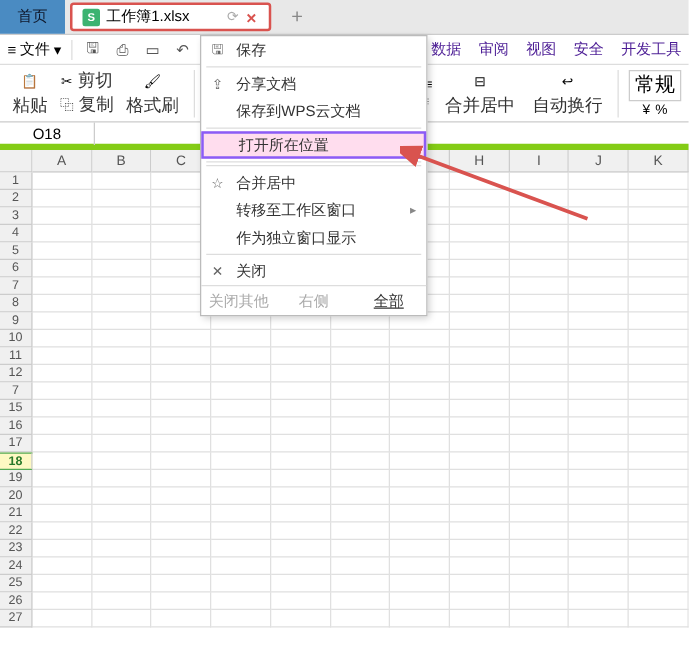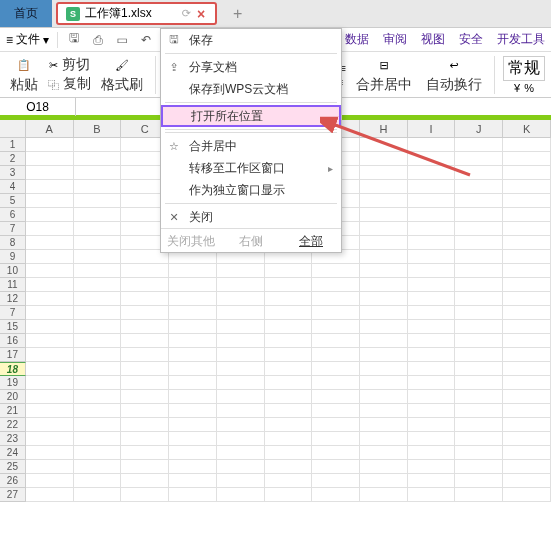--- a/index.html
+++ b/index.html
@@ -34,21 +34,21 @@
 .fx-area { flex: 1; }
 
 .grid { position: relative; }
 .col-headers { display: flex; height: 18px; }
 .corner { width: 26px; border-right: 1px solid #ccc; border-bottom: 1px solid #ccc; background: #f0f0f0; }
 .col-h { width: 48px; border-right: 1px solid #ccc; border-bottom: 1px solid #ccc; background: #f0f0f0; text-align: center; font-size: 11px; color: #555; line-height: 18px; }
 .rows { }
 .row { display: flex; height: 14px; }
 .row-h { width: 26px; border-right: 1px solid #ccc; border-bottom: 1px solid #ccc; background: #f0f0f0; text-align: center; font-size: 10px; color: #555; line-height: 14px; }
 .cell { width: 48px; border-right: 1px solid #e0e0e0; border-bottom: 1px solid #e0e0e0; }
-.row-h.active { background: #fef9c3; color: #2a7a2a; font-weight: bold; border-top: 1px solid #5a5; border-bottom: 1px solid #5a5; font-style: italic; }
+.row-h.active { background: #fef9c3; color: #2a7a2a; font-weight: bold; border-top: 1px solid #5a5; border-bottom: 1px solid #5a5; }
 
 .context-menu { position: absolute; left: 160px; top: 28px; width: 182px; background: #fff; border: 1px solid #bbb; box-shadow: 2px 2px 6px rgba(0,0,0,0.2); z-index: 10; font-size: 12px; }
 .cm-item { display: flex; align-items: center; height: 22px; padding: 0 10px 0 28px; position: relative; color: #333; }
 .cm-ico { position: absolute; left: 6px; width: 14px; text-align: center; color: #666; font-size: 11px; }
 .cm-sep { height: 1px; background: #ddd; margin: 2px 4px; }
 .cm-highlight { border: 2px solid #8b5cf6; background: #fde; align-items: flex-end; }
 .cm-sub { position: absolute; right: 8px; color: #888; font-size: 10px; }
 .cm-footer { display: flex; border-top: 1px solid #ddd; height: 24px; }
 .cm-fbtn { flex: 1; text-align: center; line-height: 24px; font-size: 12px; color: #aaa; }
 .cm-fbtn.on { color: #333; text-decoration: underline; }

